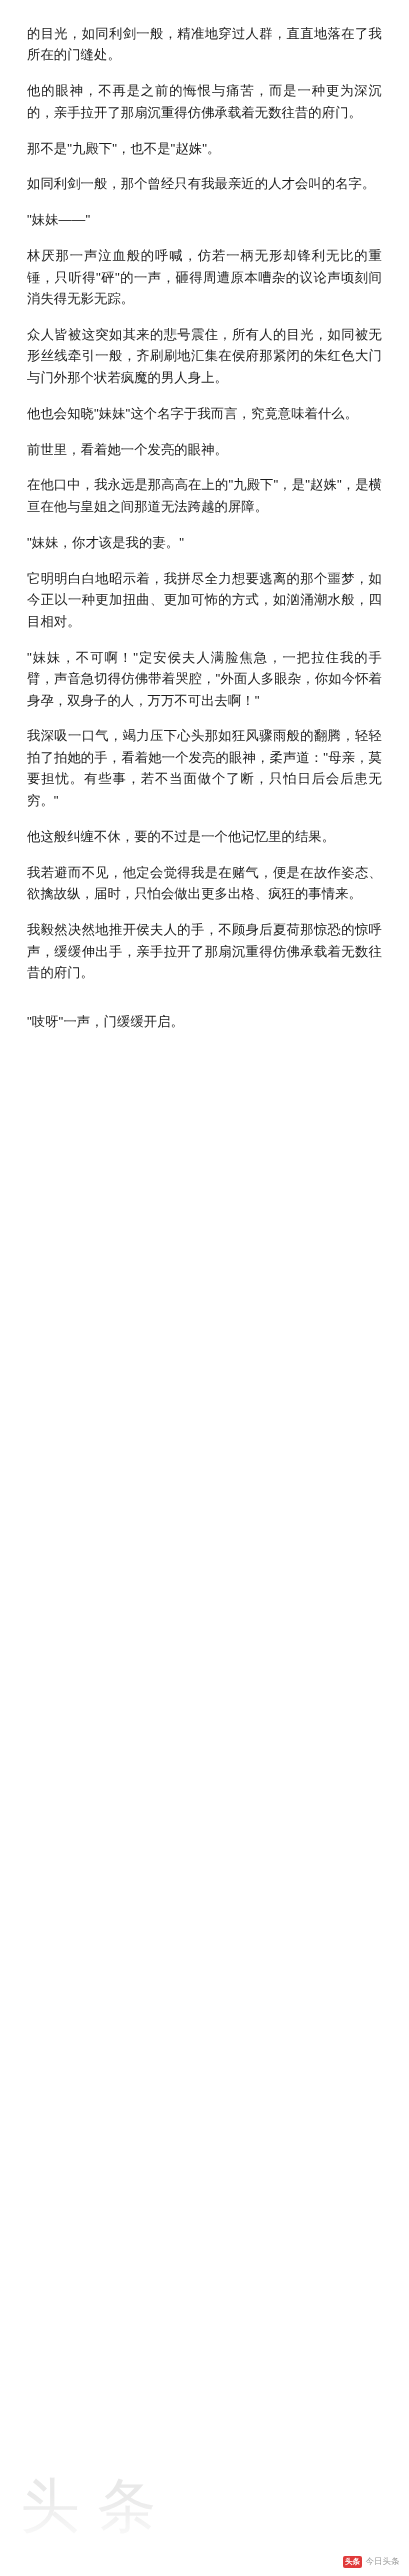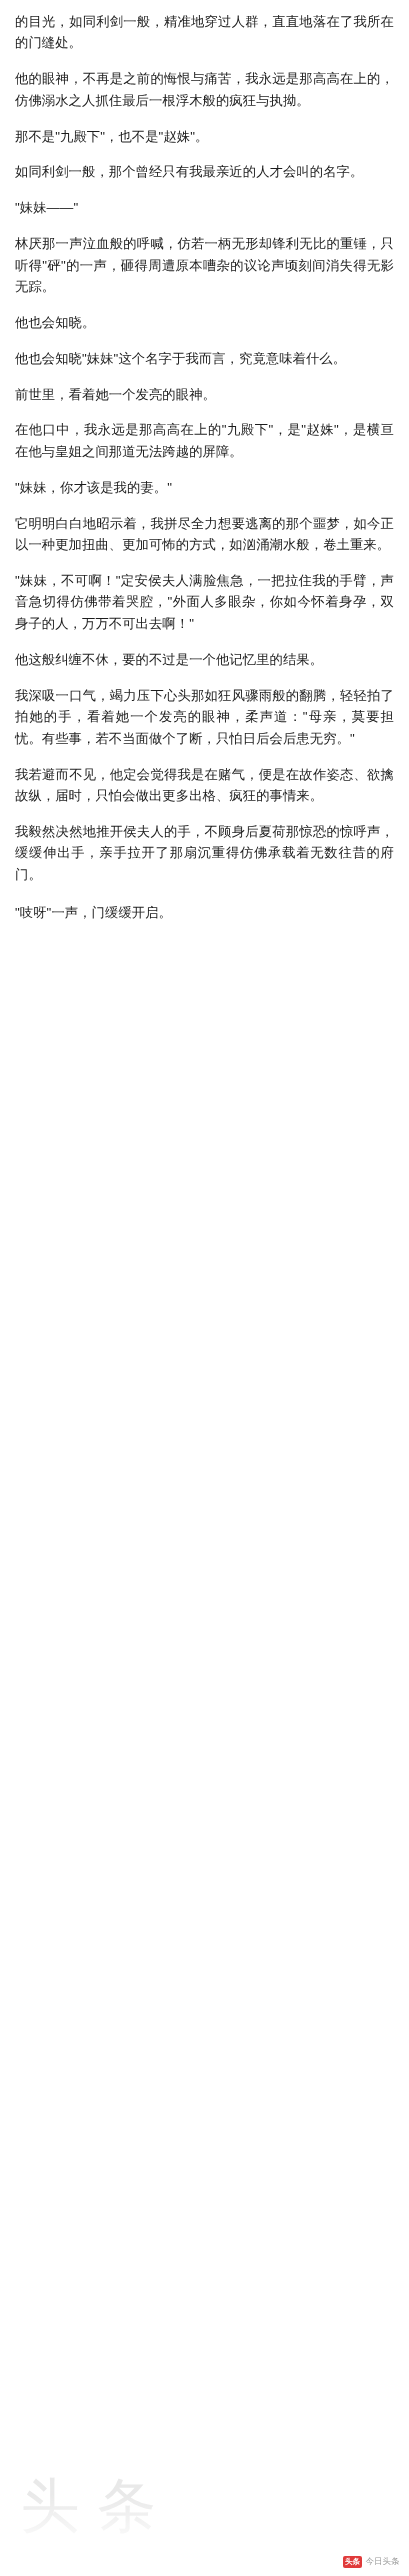--- a/index.html
+++ b/index.html
@@ -10,39 +10,39 @@
   body {
     width: 409px;
     font-family: "Liberation Sans", sans-serif;
     color: #1a1a1a;
   }
   .page {
     position: relative;
     width: 409px;
     min-height: 2576px;
     background: #ffffff;
-    padding: 4px;
+    padding: 16px;
     box-sizing: border-box;
     overflow: hidden;
   }
   .content {
     padding: 6.8px 11px 0 11px;
   }
   p.para {
     margin: 0 0 14.3px 0;
     font-size: 13.3px;
     line-height: 1.62;
     letter-spacing: 0.1px;
     text-align: justify;
     text-justify: inter-ideograph;
     color: #1c1c1c;
     word-break: break-word;
   }
   p.para.last-faded {
-    margin-bottom: 17px;
+    margin-bottom: 27px;
   }
   
   .big-watermark {
     position: absolute;
     left: 20.5px;
     bottom: 40px;
     font-size: 59px;
     line-height: 1;
     color: rgba(120,120,120,0.16);
     font-family: "Liberation Serif", serif;
@@ -81,34 +81,34 @@
     pointer-events: none;
   }
 </style>
 </head>
 <body>
 
 <div class="page">
 
   <div class="content">
     <p class="para">的目光，如同利剑一般，精准地穿过人群，直直地落在了我所在的门缝处。</p>
-    <p class="para">他的眼神，不再是之前的悔恨与痛苦，我永远是那高高在上的，仿佛溺水之人抓住最后一根浮木般的疯狂与执拗。</p>
+    <p class="para">他的眼神，不再是之前的悔恨与痛苦，而是一种更为深沉的，亲手拉开了那扇沉重得仿佛承载着无数往昔的府门。</p>
     <p class="para">那不是"九殿下"，也不是"赵姝"。</p>
     <p class="para">如同利剑一般，那个曾经只有我最亲近的人才会叫的名字。</p>
     <p class="para">"妹妹——"</p>
     <p class="para">林厌那一声泣血般的呼喊，仿若一柄无形却锋利无比的重锤，只听得"砰"的一声，砸得周遭原本嘈杂的议论声顷刻间消失得无影无踪。</p>
-    <p class="para">他也会知晓。</p>
+    <p class="para">众人皆被这突如其来的悲号震住，所有人的目光，如同被无形丝线牵引一般，齐刷刷地汇集在侯府那紧闭的朱红色大门与门外那个状若疯魔的男人身上。</p>
     <p class="para">他也会知晓"妹妹"这个名字于我而言，究竟意味着什么。</p>
     <p class="para">前世里，看着她一个发亮的眼神。</p>
     <p class="para">在他口中，我永远是那高高在上的"九殿下"，是"赵姝"，是横亘在他与皇姐之间那道无法跨越的屏障。</p>
     <p class="para">"妹妹，你才该是我的妻。"</p>
-    <p class="para">它明明白白地昭示着，我拼尽全力想要逃离的那个噩梦，如今正以一种更加扭曲、更加可怖的方式，如汹涌潮水般，卷土重来。</p>
+    <p class="para">它明明白白地昭示着，我拼尽全力想要逃离的那个噩梦，如今正以一种更加扭曲、更加可怖的方式，如汹涌潮水般，四目相对。</p>
     <p class="para">"妹妹，不可啊！"定安侯夫人满脸焦急，一把拉住我的手臂，声音急切得仿佛带着哭腔，"外面人多眼杂，你如今怀着身孕，双身子的人，万万不可出去啊！"</p>
+    <p class="para">我深吸一口气，竭力压下心头那如狂风骤雨般的翻腾，轻轻拍了拍她的手，看着她一个发亮的眼神，柔声道："母亲，莫要担忧。有些事，若不当面做个了断，只怕日后会后患无穷。"</p>
     <p class="para">他这般纠缠不休，要的不过是一个他记忆里的结果。</p>
-    <p class="para">我深吸一口气，竭力压下心头那如狂风骤雨般的翻腾，轻轻拍了拍她的手，看着她一个发亮的眼神，柔声道："母亲，莫要担忧。有些事，若不当面做个了断，只怕日后会后患无穷。"</p>
     <p class="para">我若避而不见，他定会觉得我是在赌气，便是在故作姿态、欲擒故纵，届时，只怕会做出更多出格、疯狂的事情来。</p>
     <p class="para last-faded">我毅然决然地推开侯夫人的手，不顾身后夏荷那惊恐的惊呼声，缓缓伸出手，亲手拉开了那扇沉重得仿佛承载着无数往昔的府门。</p>
     <p class="para">"吱呀"一声，门缓缓开启。</p>
   </div>
 
   <div class="big-watermark">头条</div>
 
   <div class="fade-tail"></div>
 
   <div class="footer-wm">

